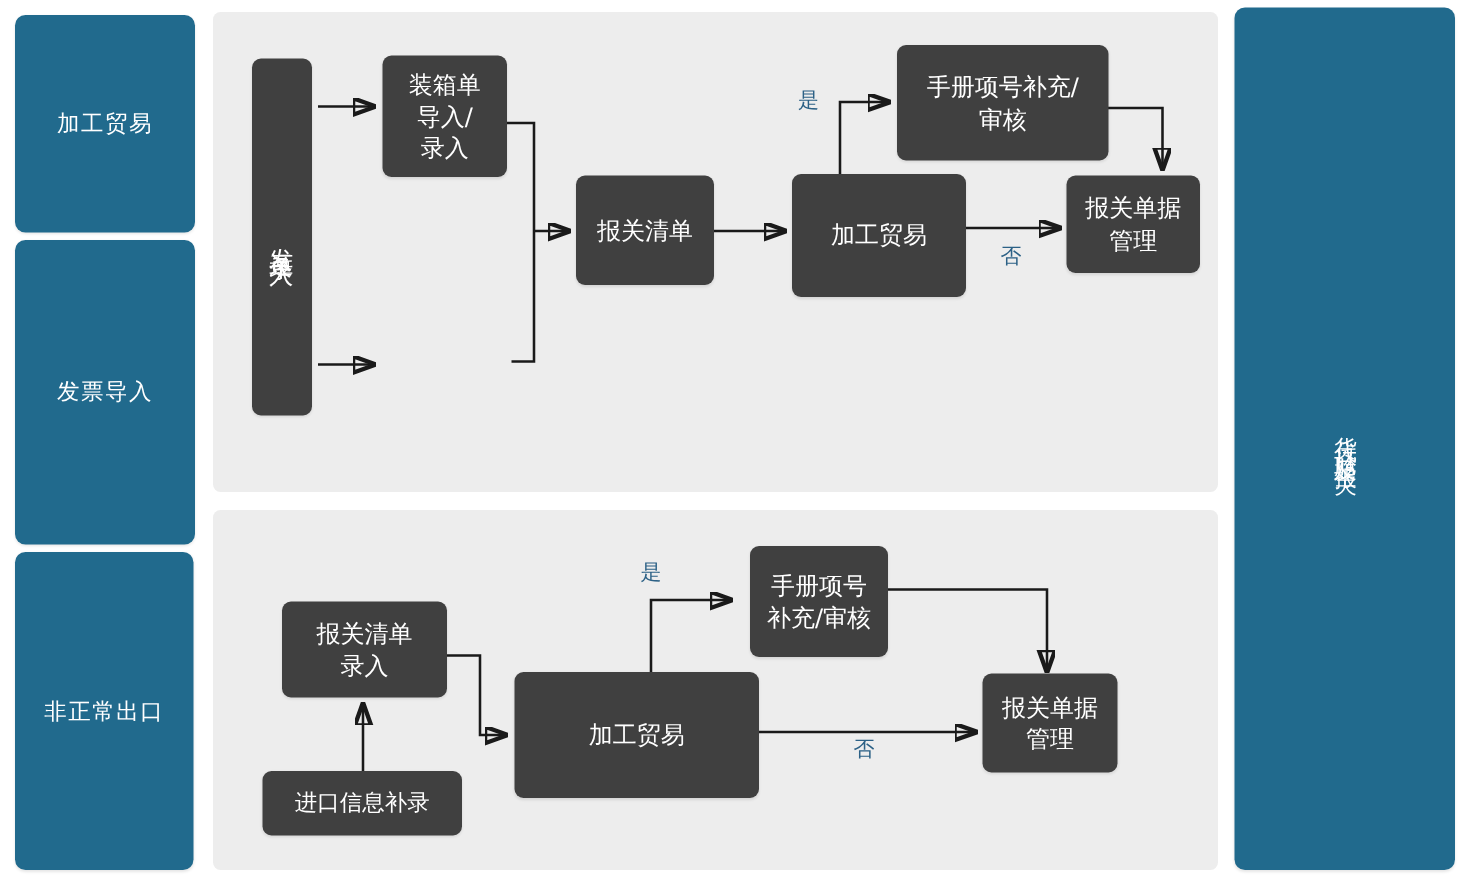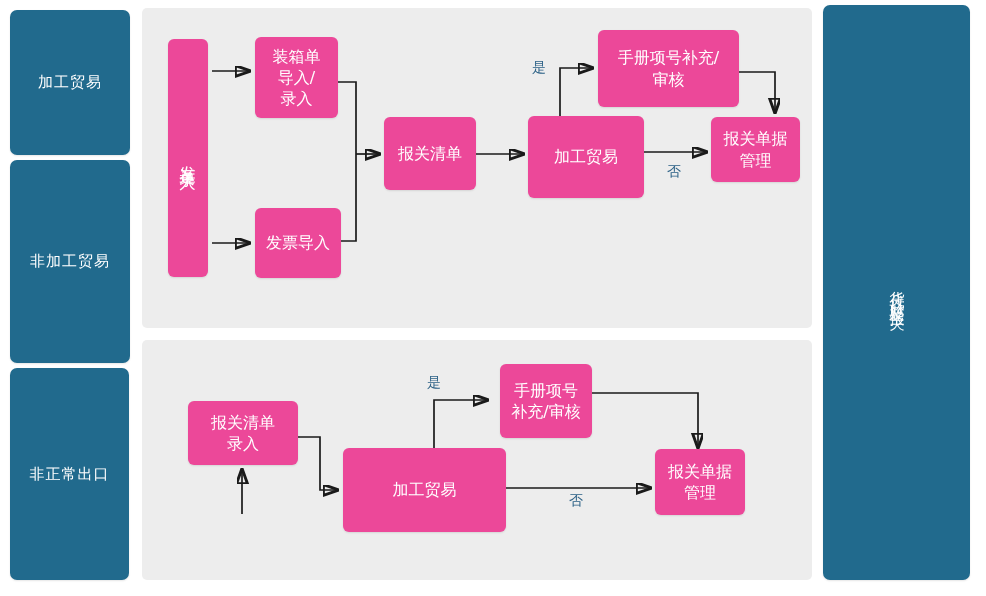--- a/index.html
+++ b/index.html
@@ -43,21 +43,21 @@
   
   .panel{
     position:absolute;
     background:#EDEDED;
     border-radius:5px;
   }
 
   
   .node{
     position:absolute;
-    background:#ec4899;
+    background:#404040;
     border-radius:6px;
     color:#ffffff;
     display:flex;align-items:center;justify-content:center;
     text-align:center;
     font-size:16px;
     line-height:1.32;
     padding:0 4px;
     box-sizing:border-box;
     box-shadow:0 1px 2px rgba(0,0,0,.10);
   }
@@ -90,21 +90,21 @@
 </style>
 </head>
 <body>
 
 <div id="root">
 
   <div class="rail" style="left:10px;top:10px;width:120px;height:145px;">
     <span>加工贸易</span>
   </div>
   <div class="rail" style="left:10px;top:160px;width:120px;height:203px;">
-    <span>非加工贸易</span>
+    <span>发票导入</span>
   </div>
   <div class="rail" style="left:10px;top:368px;width:119px;height:212px;">
     <span>非正常出口</span>
   </div>
 
   <div class="panel" style="left:142px;top:8px;width:670px;height:320px;"></div>
   <div class="panel" style="left:142px;top:340px;width:670px;height:240px;"></div>
 
   <div class="rail-right" style="left:823px;top:5px;width:147px;height:575px;">
     <span>货代订舱及报关</span>
@@ -147,23 +147,20 @@
   </svg>
 
   <div class="node vertical" style="left:168px;top:39px;width:40px;height:238px;">
     <span>发运单录入</span>
   </div>
 
   <div class="node" style="left:255px;top:37px;width:83px;height:81px;">
     <span>装箱单<br>导入/<br>录入</span>
   </div>
 
-  <div class="node" style="left:255px;top:208px;width:86px;height:70px;">
-    <span>发票导入</span>
-  </div>
 
   <div class="node" style="left:384px;top:117px;width:92px;height:73px;">
     <span>报关清单</span>
   </div>
 
   <div class="node" style="left:528px;top:116px;width:116px;height:82px;">
     <span>加工贸易</span>
   </div>
 
   <div class="node" style="left:598px;top:30px;width:141px;height:77px;">
@@ -174,20 +171,23 @@
     <span>报关单据<br>管理</span>
   </div>
 
   <div class="edge-label" style="left:532px;top:60px;">是</div>
   <div class="edge-label" style="left:667px;top:164px;">否</div>
 
   <div class="node" style="left:188px;top:401px;width:110px;height:64px;">
     <span>报关清单<br>录入</span>
   </div>
 
+  <div class="node small" style="left:175px;top:514px;width:133px;height:43px;">
+    <span>进口信息补录</span>
+  </div>
 
   <div class="node" style="left:343px;top:448px;width:163px;height:84px;">
     <span>加工贸易</span>
   </div>
 
   <div class="node" style="left:500px;top:364px;width:92px;height:74px;">
     <span>手册项号<br>补充/审核</span>
   </div>
 
   <div class="node" style="left:655px;top:449px;width:90px;height:66px;">

